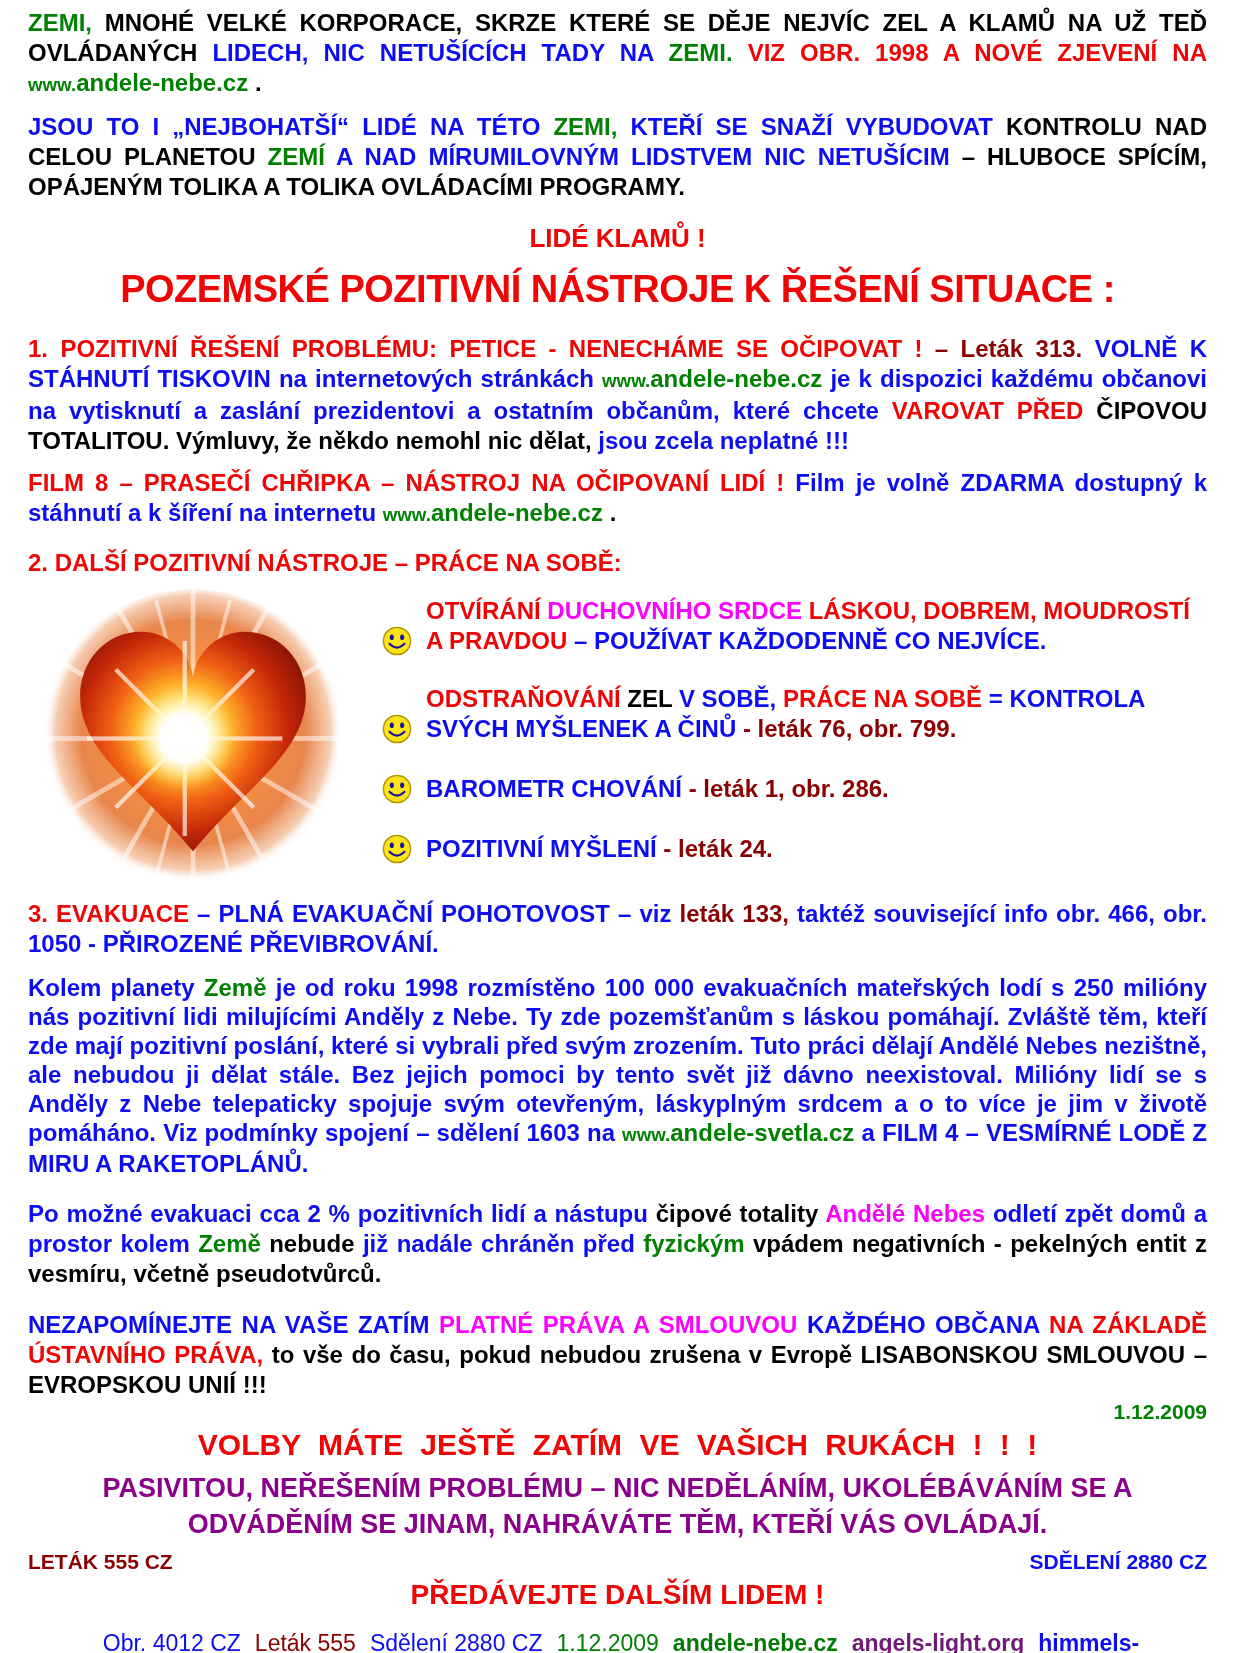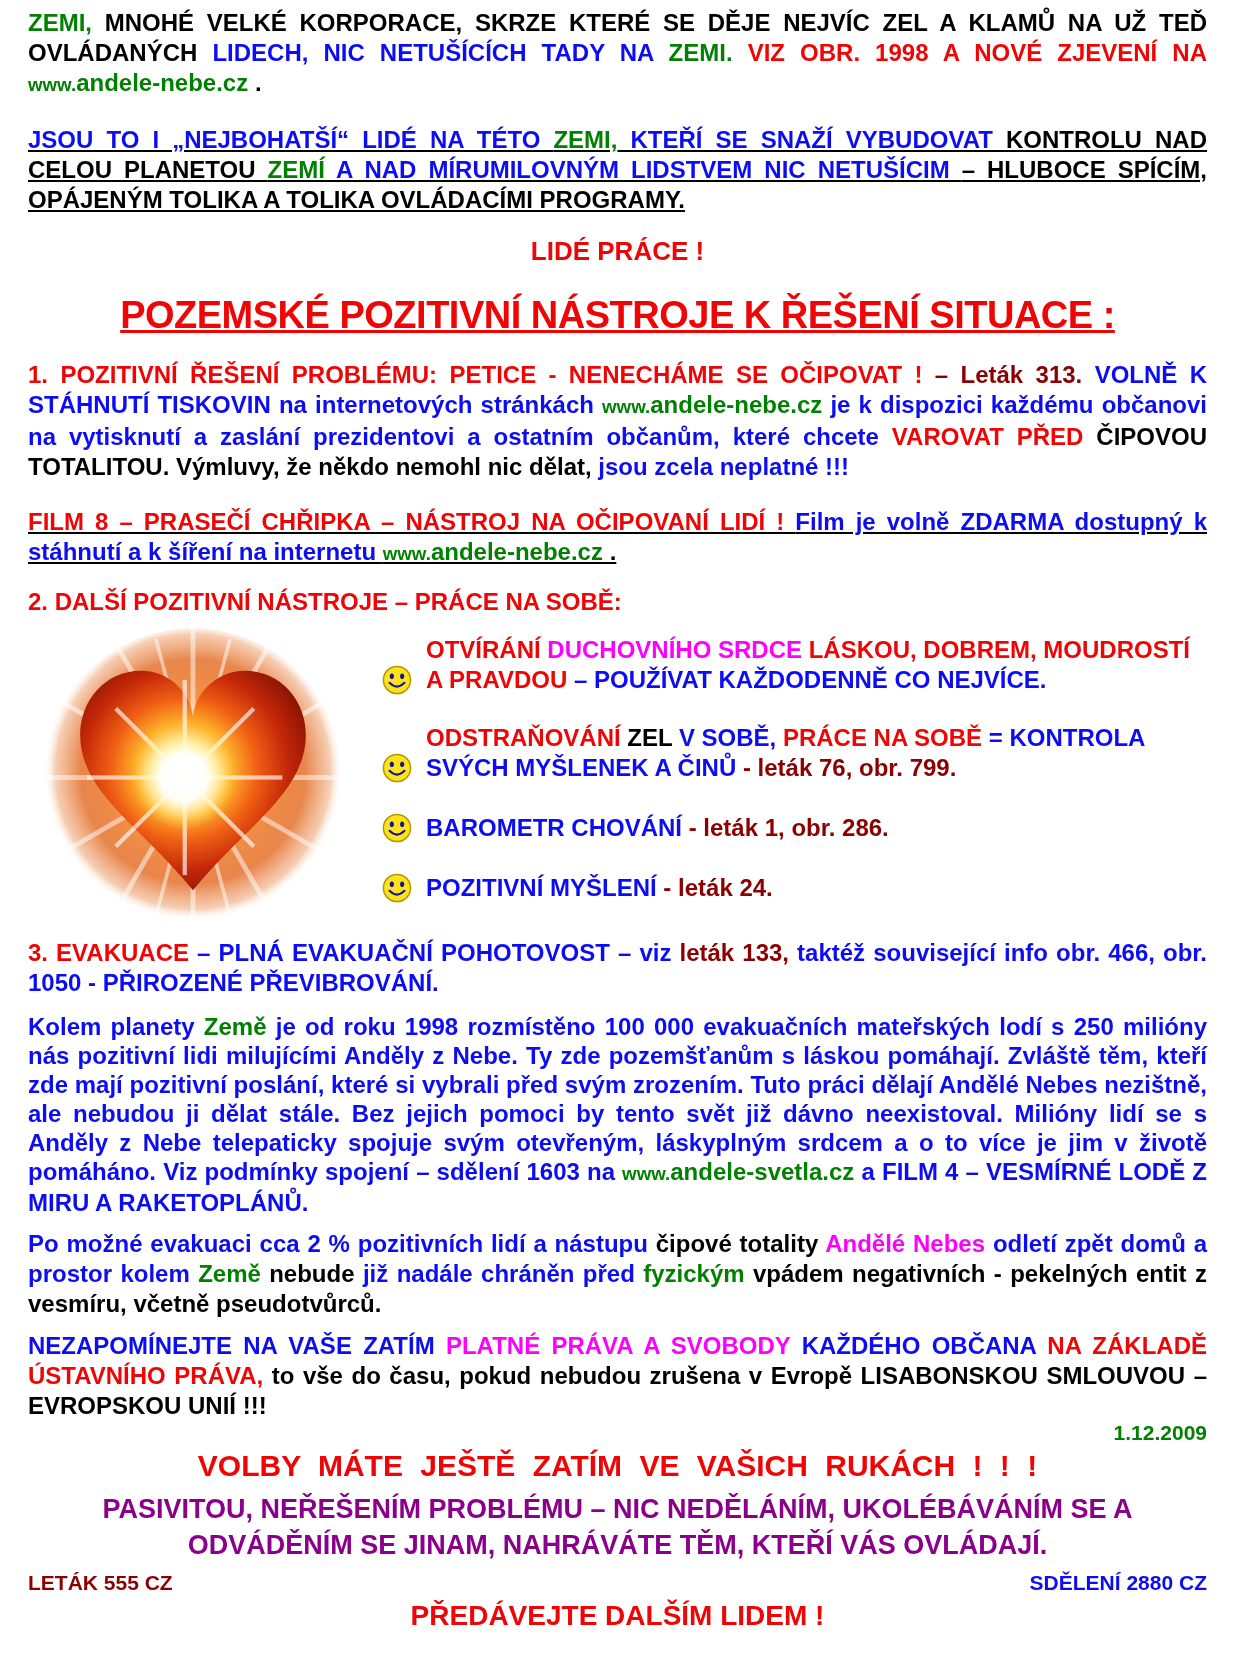--- a/index.html
+++ b/index.html
@@ -16,22 +16,22 @@
   .c-r{color:#ee0505;}
   .c-m{color:#8b0000;}
   .c-g{color:#018001;}
   .c-p{color:#fb02fb;}
   .c-w{color:#018001;font-size:.78em;}
   .c-gB{color:#047a04;font-weight:700;}
   .c-rB{color:#701a75;font-weight:700;}
   .c-bB{color:#0d0df2;font-weight:700;}
   
   .mt2{margin-top:2px;}  .mt4{margin-top:4px;}  .mt6{margin-top:6px;}
-  .mt8{margin-top:8px;}  .mt12{margin-top:12px;} .mt14{margin-top:14px;}
-  .mt16{margin-top:25px;text-decoration:underline;} .mt18{margin-top:18px;} .mt20{margin-top:20px;} .mt22{margin-top:22px;}
+  .mt8{margin-top:8px;}  .mt12{margin-top:21px;} .mt14{margin-top:14px;}
+  .mt16{margin-top:12px;} .mt18{margin-top:18px;} .mt20{margin-top:20px;} .mt22{margin-top:22px;}
   .callout{text-align:center;font-size:26px;line-height:32px;color:#ee0505;}
   .title{text-align:center;font-size:38px;line-height:46px;color:#ee0505;letter-spacing:-0.5px;}
   .tight{line-height:29px;}
   .heart-row{display:flex;align-items:flex-start;margin-top:8px;}
   .heart-art{flex:0 0 330px;width:330px;height:305px;position:relative;}
   .bullets{flex:1;padding-left:24px;padding-top:10px;}
   .bullet{display:flex;align-items:flex-end;}
   .bullet + .bullet{margin-top:28px;}
   .smiley{flex:0 0 30px;margin-top:2px;}
   .bullet-text{margin-left:14px;text-align:left;}
@@ -47,21 +47,21 @@
 </style>
 </head>
 <body>
 
 <div class="page">
 
   <p class="mt2"><span class="c-g">ZEMI,</span><span class="c-k"> MNOHÉ VELKÉ KORPORACE, SKRZE KTERÉ SE DĚJE NEJVÍC ZEL A KLAMŮ NA UŽ TEĎ OVLÁDANÝCH </span><span class="c-b">LIDECH, NIC NETUŠÍCÍCH TADY NA </span><span class="c-g">ZEMI.</span><span class="c-r"> VIZ OBR. 1998 A NOVÉ ZJEVENÍ NA </span><span class="c-w">www.</span><span class="c-g">andele-nebe.cz</span><span class="c-k"> .</span></p>
 
   <p class="mt16"><span class="c-b">JSOU TO I „NEJBOHATŠÍ“ LIDÉ NA TÉTO </span><span class="c-g">ZEMI,</span><span class="c-b"> KTEŘÍ SE SNAŽÍ VYBUDOVAT </span><span class="c-k">KONTROLU NAD CELOU PLANETOU </span><span class="c-g">ZEMÍ</span><span class="c-b"> A NAD MÍRUMILOVNÝM LIDSTVEM NIC NETUŠÍCIM </span><span class="c-k">– HLUBOCE SPÍCÍM, OPÁJENÝM TOLIKA A TOLIKA OVLÁDACÍMI PROGRAMY.</span></p>
 
-  <div class="callout mt20">LIDÉ PRÁCE !</div>
+  <div class="callout mt20">LIDÉ KLAMŮ !</div>
 
   <div class="title mt16">POZEMSKÉ POZITIVNÍ NÁSTROJE K ŘEŠENÍ SITUACE :</div>
 
   <p class="mt22"><span class="c-r">1. POZITIVNÍ ŘEŠENÍ PROBLÉMU: PETICE - NENECHÁME SE OČIPOVAT ! </span><span class="c-m">– Leták 313. </span><span class="c-b">VOLNĚ K STÁHNUTÍ TISKOVIN na internetových stránkách </span><span class="c-w">www.</span><span class="c-g">andele-nebe.cz</span><span class="c-b"> je k dispozici každému občanovi na vytisknutí a zaslání prezidentovi a ostatním občanům, které chcete </span><span class="c-r">VAROVAT PŘED </span><span class="c-k">ČIPOVOU TOTALITOU. Výmluvy, že někdo nemohl nic dělat, </span><span class="c-b">jsou zcela neplatné !!!</span></p>
 
   <p class="mt16"><span class="c-r">FILM 8 – PRASEČÍ CHŘIPKA – NÁSTROJ NA OČIPOVANÍ LIDÍ ! </span><span class="c-b">Film je volně ZDARMA dostupný k stáhnutí a k šíření na internetu </span><span class="c-w">www.</span><span class="c-g">andele-nebe.cz</span><span class="c-k"> .</span></p>
 
   <p class="mt18"><span class="c-r">2. DALŠÍ POZITIVNÍ NÁSTROJE – PRÁCE NA SOBĚ:</span></p>
 
   <div class="heart-row">
@@ -151,21 +151,21 @@
       </div>
     </div>
   </div>
 
   <p class="mt8"><span class="c-r">3. EVAKUACE </span><span class="c-b">– PLNÁ EVAKUAČNÍ POHOTOVOST – viz </span><span class="c-m">leták 133, </span><span class="c-b">taktéž související info obr. 466, obr. 1050 - PŘIROZENÉ PŘEVIBROVÁNÍ.</span></p>
 
   <p class="mt14 tight"><span class="c-b">Kolem planety </span><span class="c-g">Země </span><span class="c-b">je od roku 1998 rozmístěno 100 000 evakuačních mateřských lodí s 250 milióny nás pozitivní lidi milujícími Anděly z Nebe. Ty zde pozemšťanům s láskou pomáhají. Zvláště těm, kteří zde mají pozitivní poslání, které si vybrali před svým zrozením. Tuto práci dělají Andělé Nebes nezištně, ale nebudou ji dělat stále. Bez jejich pomoci by tento svět již dávno neexistoval. Milióny lidí se s Anděly z Nebe telepaticky spojuje svým otevřeným, láskyplným srdcem a o to více je jim v životě pomáháno. Viz podmínky spojení – sdělení 1603 na </span><span class="c-w">www.</span><span class="c-g">andele-svetla.cz</span><span class="c-b"> a FILM 4 – VESMÍRNÉ LODĚ Z MIRU A RAKETOPLÁNŮ.</span></p>
 
   <p class="mt12"><span class="c-b">Po možné evakuaci cca 2 % pozitivních lidí a nástupu </span><span class="c-k">čipové totality </span><span class="c-p">Andělé Nebes </span><span class="c-b">odletí zpět domů a prostor kolem </span><span class="c-g">Země </span><span class="c-k">nebude </span><span class="c-b">již nadále chráněn před </span><span class="c-g">fyzickým </span><span class="c-k">vpádem negativních - pekelných entit z vesmíru, včetně pseudotvůrců.</span></p>
 
-  <p class="mt12"><span class="c-b">NEZAPOMÍNEJTE NA VAŠE ZATÍM </span><span class="c-p">PLATNÉ PRÁVA A SVOBODY </span><span class="c-b">KAŽDÉHO OBČANA </span><span class="c-r">NA ZÁKLADĚ ÚSTAVNÍHO PRÁVA, </span><span class="c-k">to vše do času, pokud nebudou zrušena v Evropě LISABONSKOU SMLOUVOU – EVROPSKOU UNIÍ !!!</span></p>
+  <p class="mt12"><span class="c-b">NEZAPOMÍNEJTE NA VAŠE ZATÍM </span><span class="c-p">PLATNÉ PRÁVA A SMLOUVOU </span><span class="c-b">KAŽDÉHO OBČANA </span><span class="c-r">NA ZÁKLADĚ ÚSTAVNÍHO PRÁVA, </span><span class="c-k">to vše do času, pokud nebudou zrušena v Evropě LISABONSKOU SMLOUVOU – EVROPSKOU UNIÍ !!!</span></p>
 
   <div class="date-line">1.12.2009</div>
 
   <div class="volby mt2">VOLBY MÁTE JEŠTĚ ZATÍM VE VAŠICH RUKÁCH ! ! !</div>
 
   <div class="passivity mt6">PASIVITOU, NEŘEŠENÍM PROBLÉMU – NIC NEDĚLÁNÍM, UKOLÉBÁVÁNÍM SE A ODVÁDĚNÍM SE JINAM, NAHRÁVÁTE TĚM, KTEŘÍ VÁS OVLÁDAJÍ.</div>
 
   <div class="ref-row">
     <span class="ref-left">LETÁK 555 CZ</span>
     <span class="ref-right">SDĚLENÍ 2880 CZ</span>

